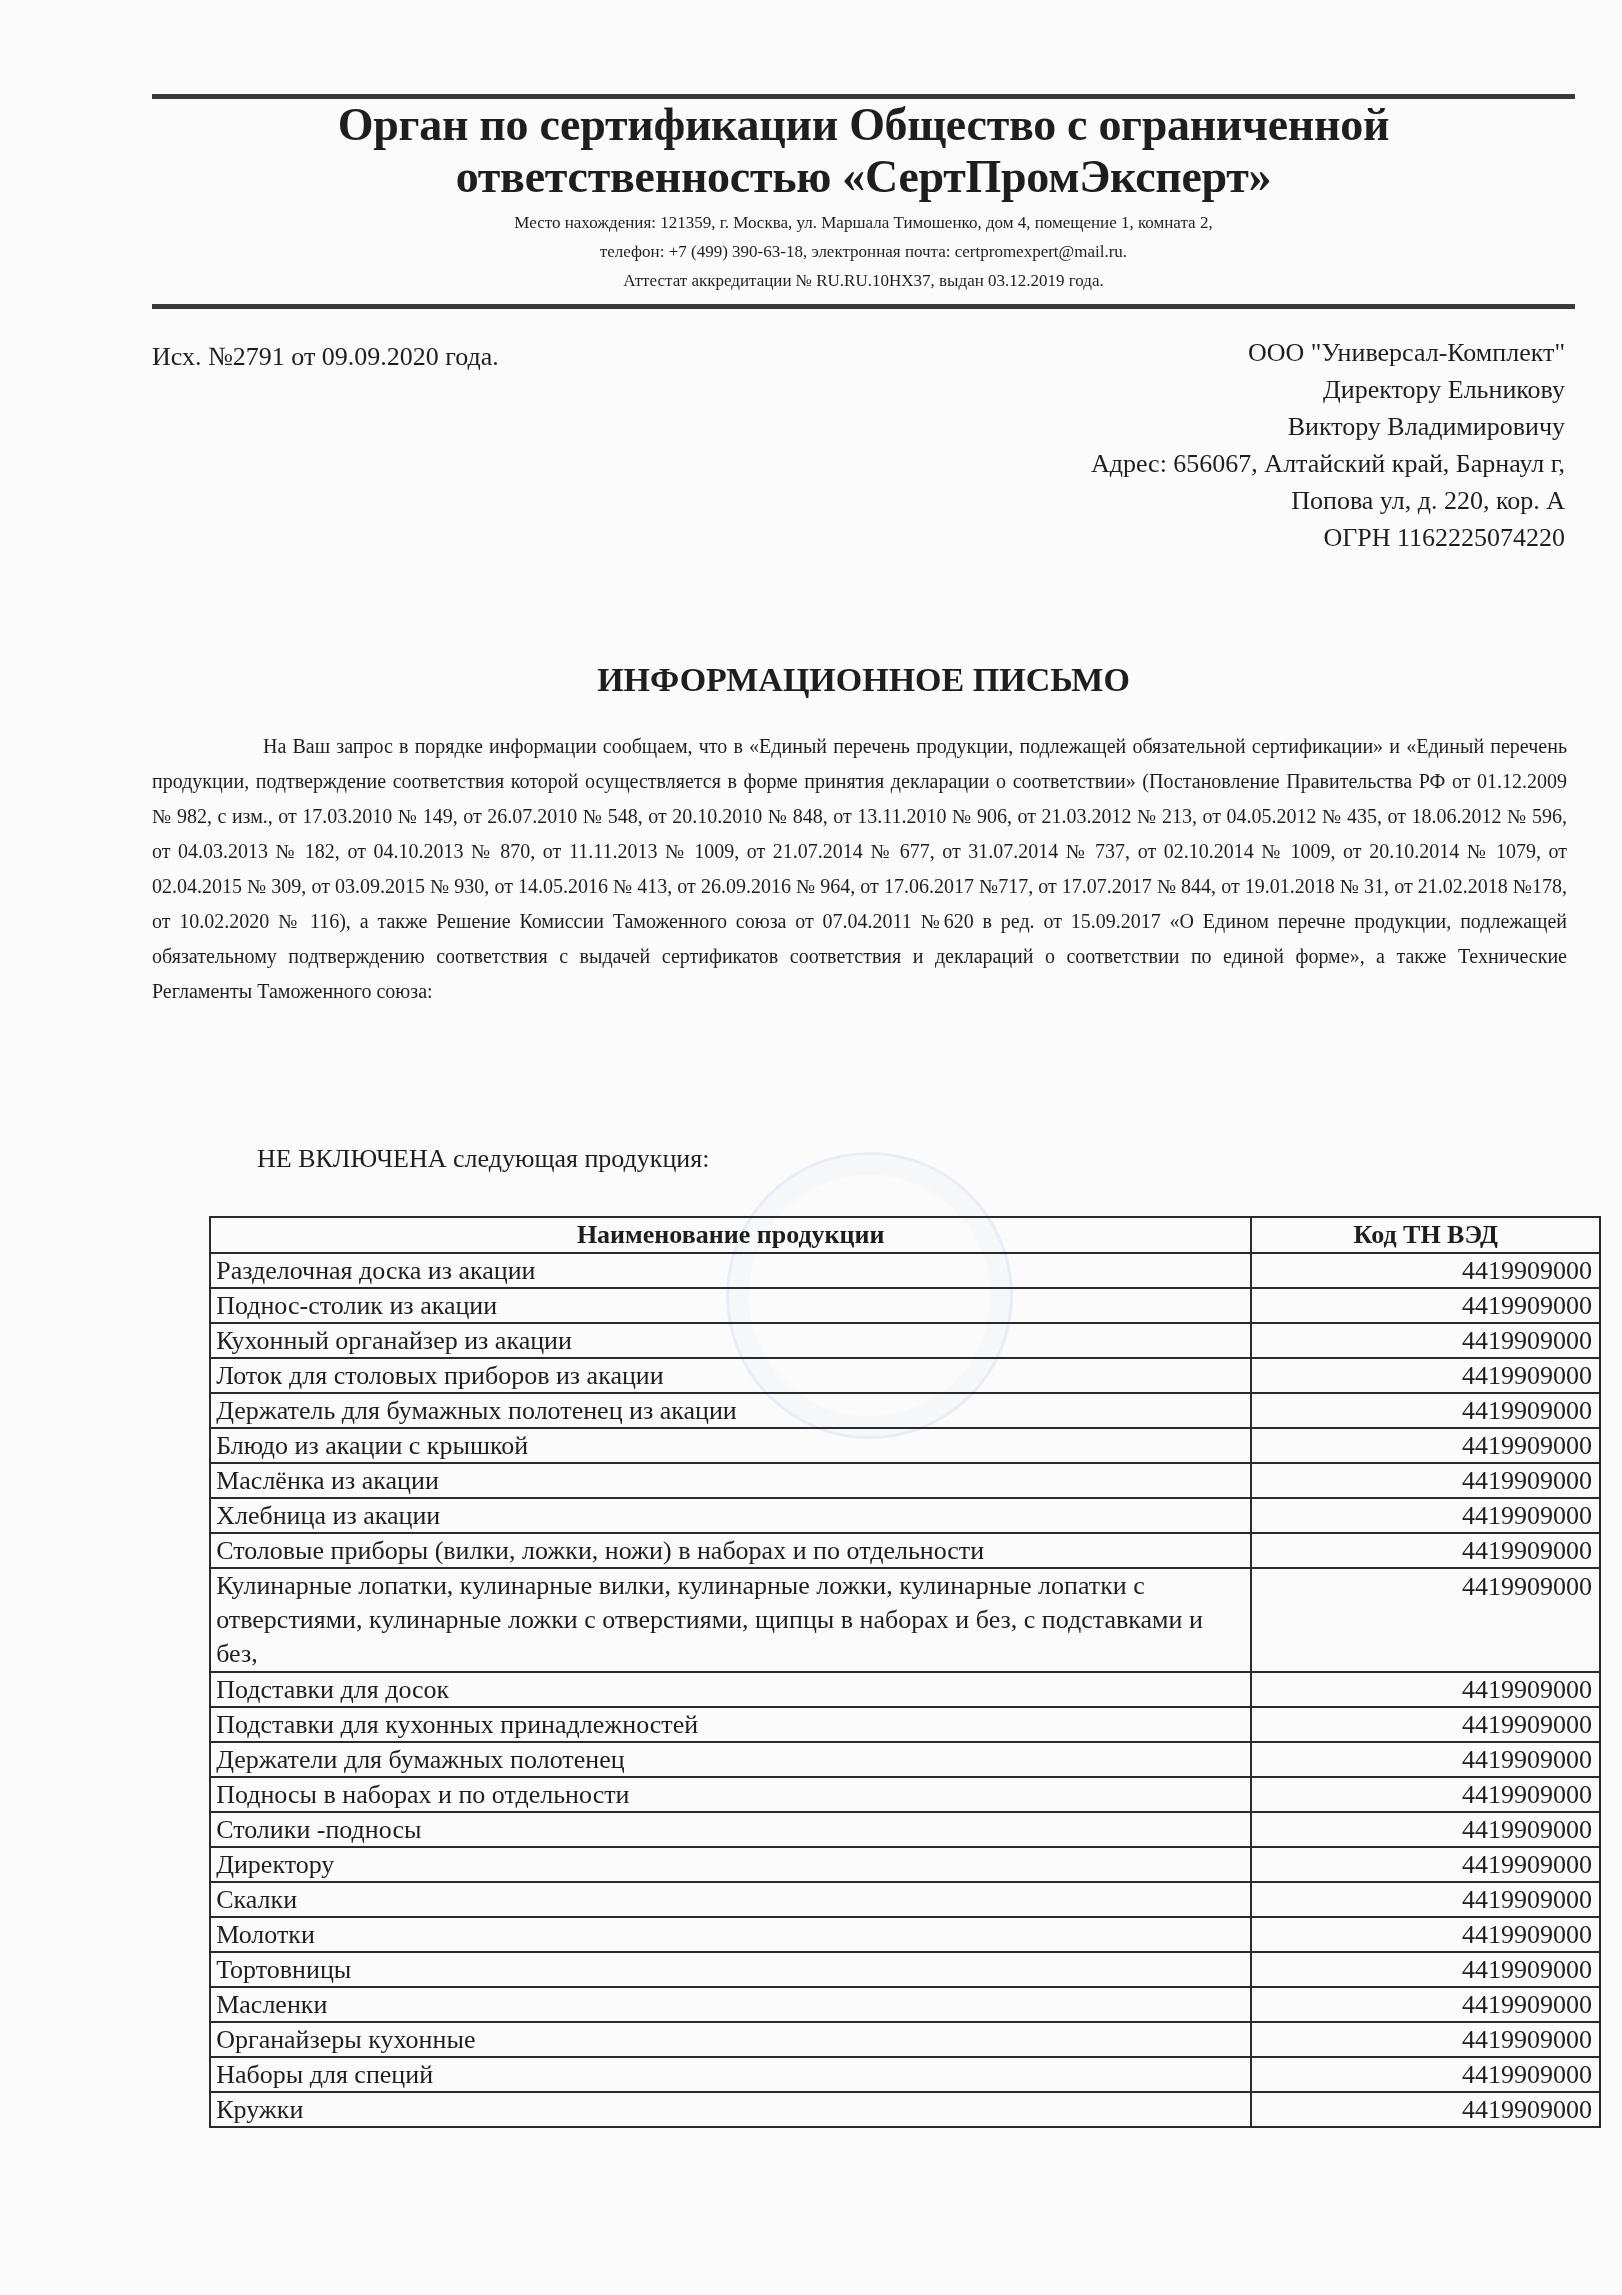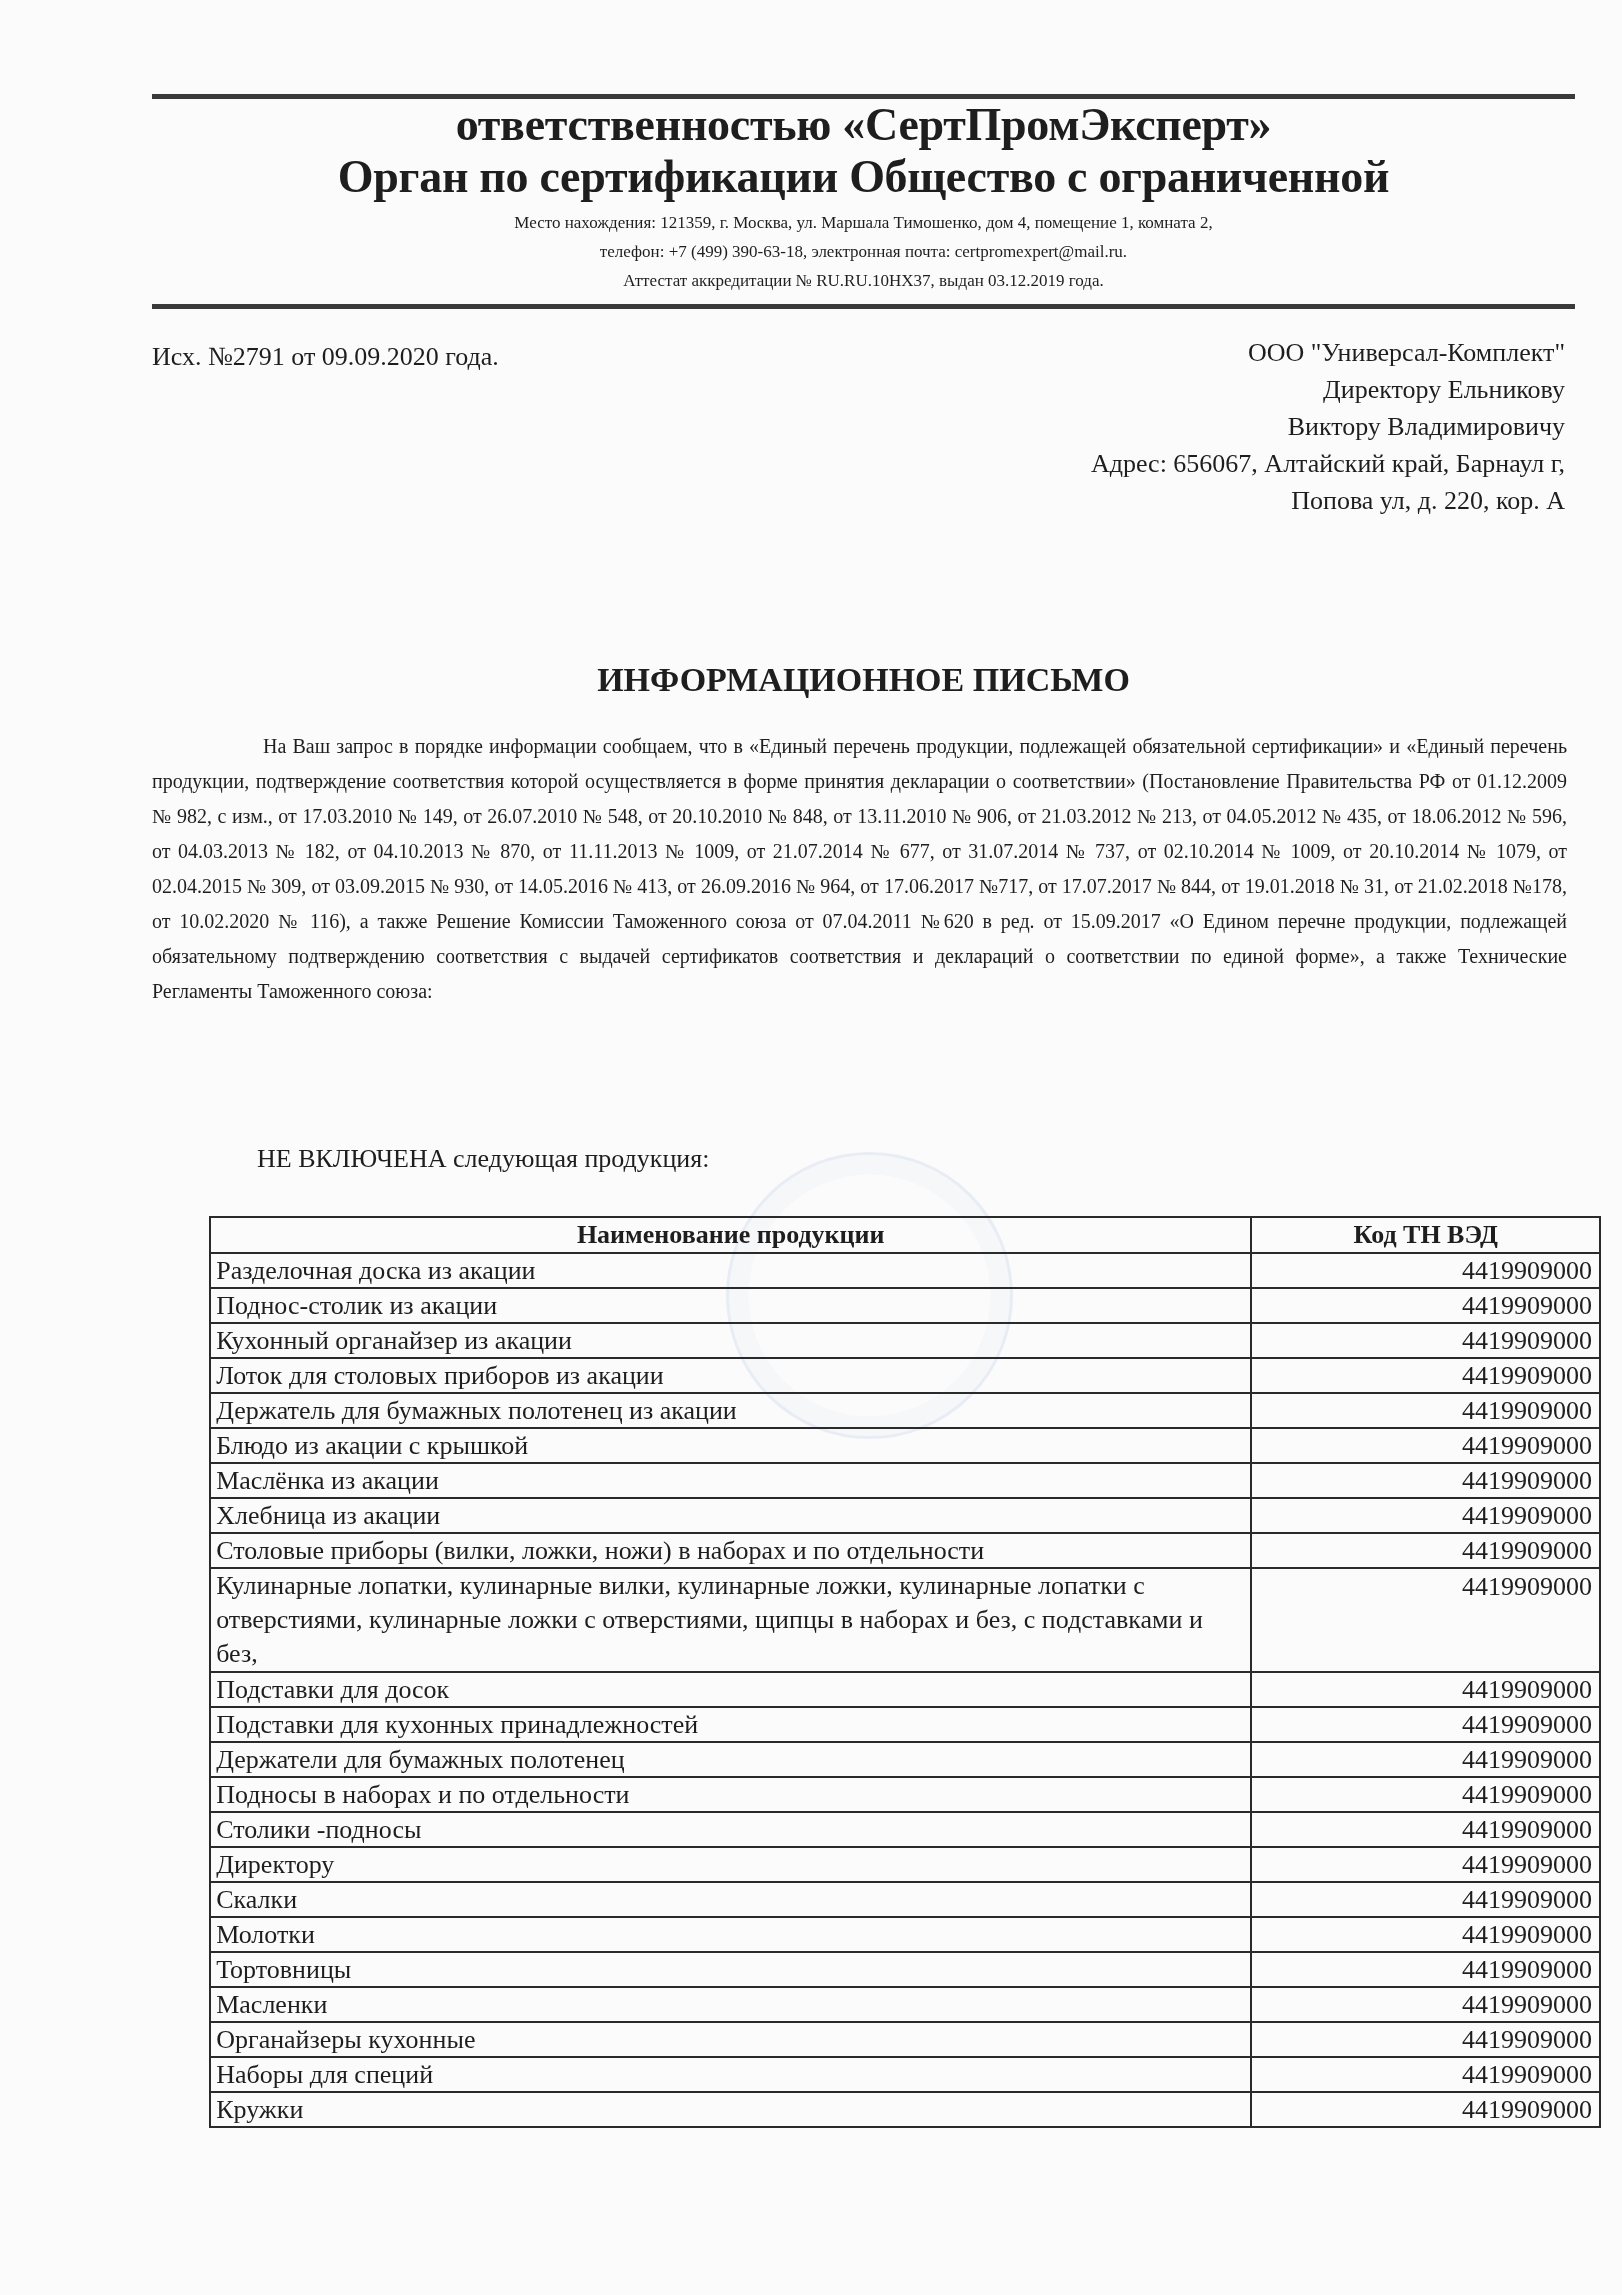--- a/index.html
+++ b/index.html
@@ -88,40 +88,41 @@
   table.products tr.multi td.code { padding-top: 1.3px; }
 </style>
 </head>
 <body>
 
 <div class="page">
 
   <div class="rule top"></div>
 
   <div class="org-title">
+    <div>Орган по сертификации Общество с ограниченной</div>
     <div>ответственностью «СертПромЭксперт»</div>
-    <div>Орган по сертификации Общество с ограниченной</div>
   </div>
 
   <div class="org-info">
     <div>Место нахождения: 121359, г. Москва, ул. Маршала Тимошенко, дом 4, помещение 1, комната 2,</div>
     <div>телефон: +7 (499) 390-63-18, электронная почта: certpromexpert@mail.ru.</div>
     <div>Аттестат аккредитации № RU.RU.10НХ37, выдан 03.12.2019 года.</div>
   </div>
 
   <div class="rule bottom"></div>
 
   <div class="outgoing">Исх. №2791 от 09.09.2020 года.</div>
 
   <div class="recipient">
     <div>ООО "Универсал-Комплект"</div>
     <div>Директору Ельникову</div>
     <div>Виктору Владимировичу</div>
     <div>Адрес: 656067, Алтайский край, Барнаул г,</div>
     <div>Попова ул, д. 220, кор. А</div>
+    <div>ОГРН 1162225074220</div>
   </div>
 
   <div class="letter-heading">ИНФОРМАЦИОННОЕ ПИСЬМО</div>
 
   <div class="body-text">На Ваш запрос в порядке информации сообщаем, что в «Единый перечень продукции, подлежащей обязательной сертификации» и «Единый перечень продукции, подтверждение соответствия которой осуществляется в форме принятия декларации о соответствии» (Постановление Правительства РФ от 01.12.2009 № 982, с изм., от 17.03.2010 № 149, от 26.07.2010 № 548, от 20.10.2010 № 848, от 13.11.2010 № 906, от 21.03.2012 № 213, от 04.05.2012 № 435, от 18.06.2012 № 596, от 04.03.2013 № 182, от 04.10.2013 № 870, от 11.11.2013 № 1009, от 21.07.2014 № 677, от 31.07.2014 № 737, от 02.10.2014 № 1009, от 20.10.2014 № 1079, от 02.04.2015 № 309, от 03.09.2015 № 930, от 14.05.2016 № 413, от 26.09.2016 № 964, от 17.06.2017 №717, от 17.07.2017 № 844, от 19.01.2018 № 31, от 21.02.2018 №178, от 10.02.2020 № 116), а также Решение Комиссии Таможенного союза от 07.04.2011 №620 в ред. от 15.09.2017 «О Едином перечне продукции, подлежащей обязательному подтверждению соответствия с выдачей сертификатов соответствия и деклараций о соответствии по единой форме», а также Технические Регламенты Таможенного союза:</div>
 
   <div class="not-included">НЕ ВКЛЮЧЕНА следующая продукция:</div>
 
   <div class="stamp"></div>
 

